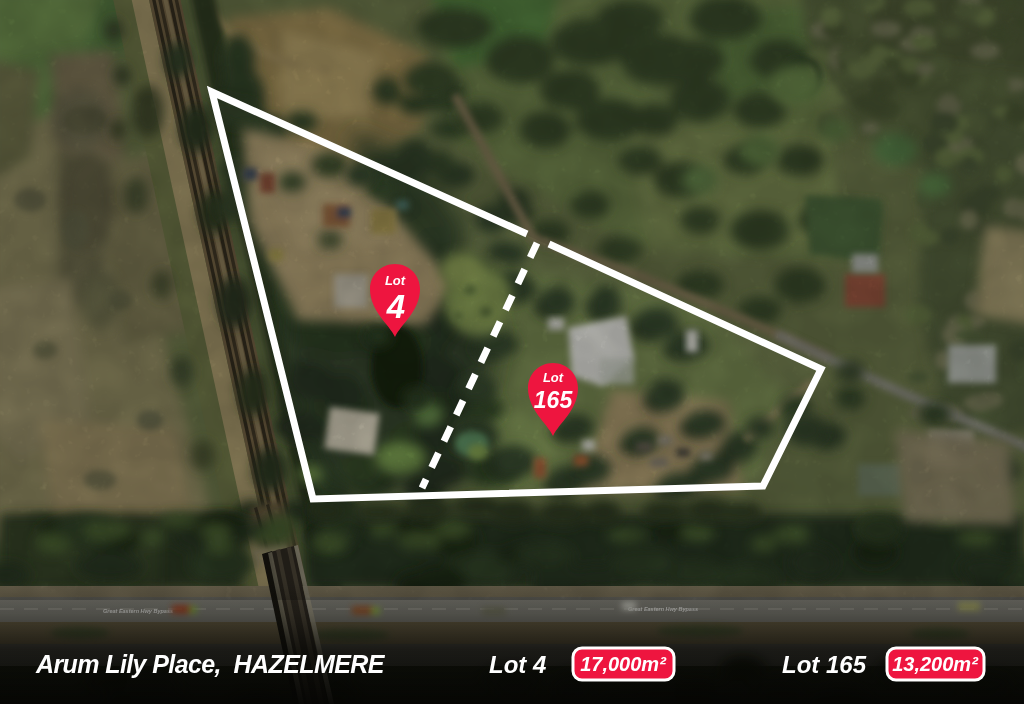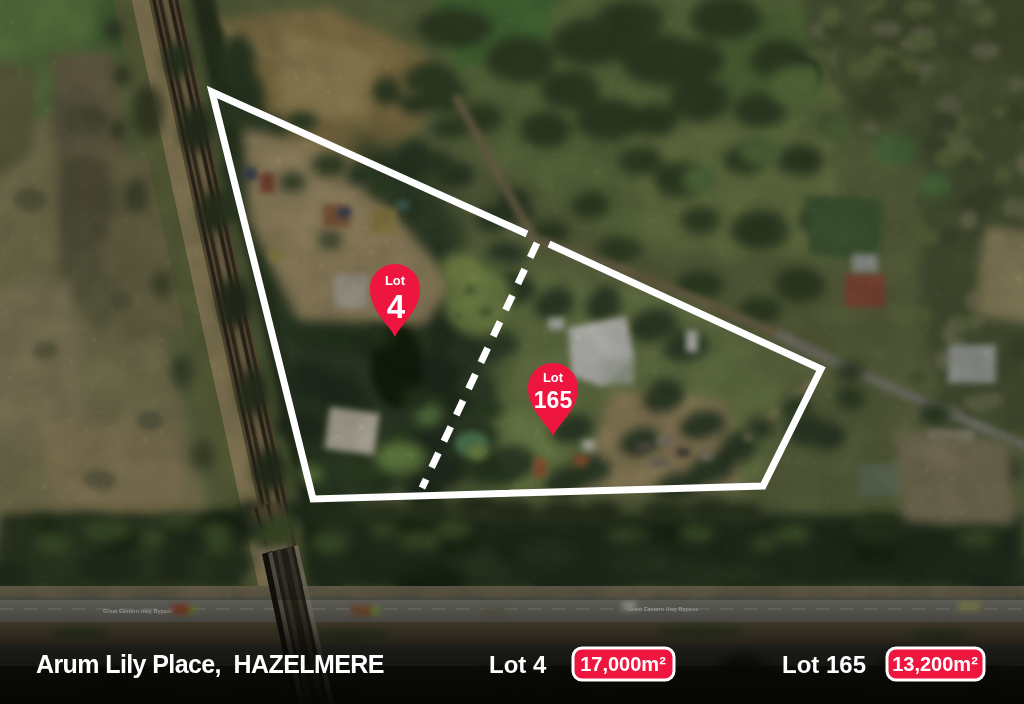--- a/index.html
+++ b/index.html
@@ -1,17 +1,17 @@
 <!DOCTYPE html>
 <html><head>
 <meta charset="utf-8">
 <style>
   html,body{margin:0;padding:0;}
   body{width:1024px;height:704px;overflow:hidden;font-family:"Liberation Sans",sans-serif;}
-  .stage{position:relative;width:1020px;height:704px;background:#6e7a4c;}
+  .stage{position:relative;width:1020px;height:704px;background:#6e7a4c;font-style:italic;}
   svg{position:absolute;left:0;top:0;}
 </style>
 </head>
 <body>
 <div class="stage">
 <svg width="1024" height="704" viewBox="0 0 1024 704">
 <defs>
   <filter id="b6" x="-40%" y="-40%" width="180%" height="180%">
           <feGaussianBlur stdDeviation="6"></feGaussianBlur>
         </filter>

